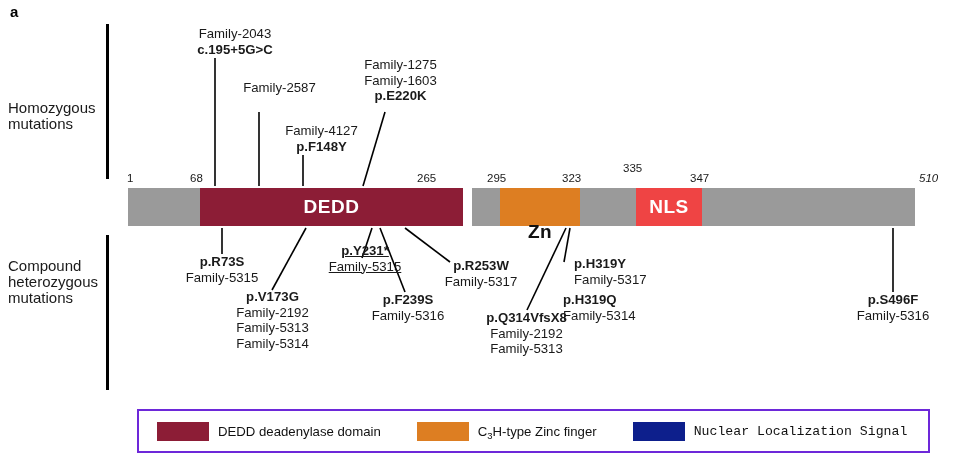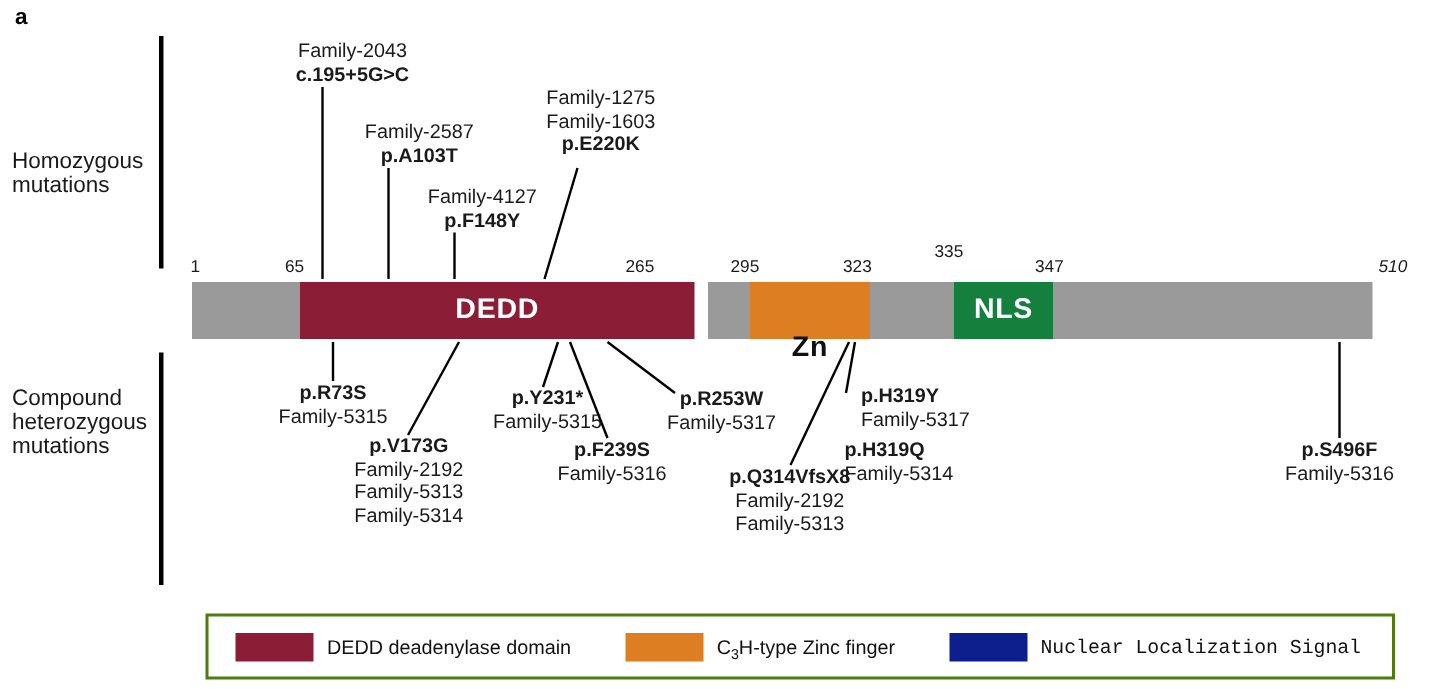--- a/index.html
+++ b/index.html
@@ -53,21 +53,21 @@
   .ann.ctr{text-align:center;}
   .ann.lft{text-align:left;}
 
   
   #leaders{position:absolute;left:0;top:0;width:956px;height:459px;pointer-events:none;}
 
   
   .legend{
     position:absolute;left:137px;top:409px;
     width:789px;height:40px;
-    border:2px solid #4d7c0f;background:#fff;
+    border:2px solid #6d28d9;background:#fff;
     display:flex;align-items:center;
   }
   .leg-item{display:flex;align-items:center;margin-left:18px;}
   .leg-sw{width:52px;height:19px;margin-right:9px;flex:none;}
   .leg-txt{font-size:13.2px;color:#111;white-space:nowrap;}
   .leg-txt sub{font-size:9.5px;vertical-align:baseline;position:relative;top:3px;}
 </style>
 </head>
 <body>
 
@@ -93,29 +93,29 @@
     </div>
 
     <div class="seg" style="left:344px;width:28px;background:#9a9a9a;"></div>
 
     <div class="seg" style="left:372px;width:80px;background:#dd7e22;">
       <div class="seg-label" style="color:#111111;margin-top:25px;">Zn</div>
     </div>
 
     <div class="seg" style="left:452px;width:56px;background:#9a9a9a;"></div>
 
-    <div class="seg" style="left:508px;width:66px;background:#15803d;">
+    <div class="seg" style="left:508px;width:66px;background:#ef4444;">
       <div class="seg-label" style="color:#ffffff;">NLS</div>
     </div>
 
     <div class="seg" style="left:574px;width:213px;background:#9a9a9a;"></div>
   </div>
 
   <div class="pos-num" style="left:127px;top:172px;">1</div>
-  <div class="pos-num" style="left:190px;top:172px;">65</div>
+  <div class="pos-num" style="left:190px;top:172px;">68</div>
   <div class="pos-num" style="left:417px;top:172px;">265</div>
   <div class="pos-num" style="left:487px;top:172px;">295</div>
   <div class="pos-num" style="left:562px;top:172px;">323</div>
   <div class="pos-num" style="left:623px;top:162px;">335</div>
   <div class="pos-num" style="left:690px;top:172px;">347</div>
   <div class="pos-num" style="left:919px;top:172px;font-style:italic;">510</div>
 
   <svg id="leaders" viewBox="0 0 956 459">
 
     <line x1="215" y1="58" x2="215" y2="186" stroke="#000" stroke-width="1.6"></line>
@@ -133,21 +133,20 @@
     <line x1="893" y1="228" x2="893" y2="292" stroke="#000" stroke-width="1.6"></line>
   </svg>
 
   <div class="ann ctr" style="left:160px;top:26px;width:150px;">
     <span class="fam">Family-2043</span>
     <span class="mut">c.195+5G&gt;C</span>
   </div>
 
   <div class="ann ctr" style="left:207px;top:80px;width:145px;">
     <span class="fam">Family-2587</span>
-    <span class="mut">p.A103T</span>
   </div>
 
   <div class="ann ctr" style="left:249px;top:123px;width:145px;">
     <span class="fam">Family-4127</span>
     <span class="mut">p.F148Y</span>
   </div>
 
   <div class="ann ctr" style="left:328px;top:57px;width:145px;">
     <span class="fam">Family-1275</span>
     <span class="fam">Family-1603</span>
@@ -159,21 +158,21 @@
     <span class="fam">Family-5315</span>
   </div>
 
   <div class="ann ctr" style="left:205px;top:289px;width:135px;">
     <span class="mut">p.V173G</span>
     <span class="fam">Family-2192</span>
     <span class="fam">Family-5313</span>
     <span class="fam">Family-5314</span>
   </div>
 
-  <div class="ann ctr" style="left:300px;top:257px;width:130px;">
+  <div class="ann ctr" style="left:300px;top:243px;width:130px;text-decoration:underline;">
     <span class="mut">p.Y231*</span>
     <span class="fam">Family-5315</span>
   </div>
 
   <div class="ann ctr" style="left:343px;top:292px;width:130px;">
     <span class="mut">p.F239S</span>
     <span class="fam">Family-5316</span>
   </div>
 
   <div class="ann ctr" style="left:416px;top:258px;width:130px;">

